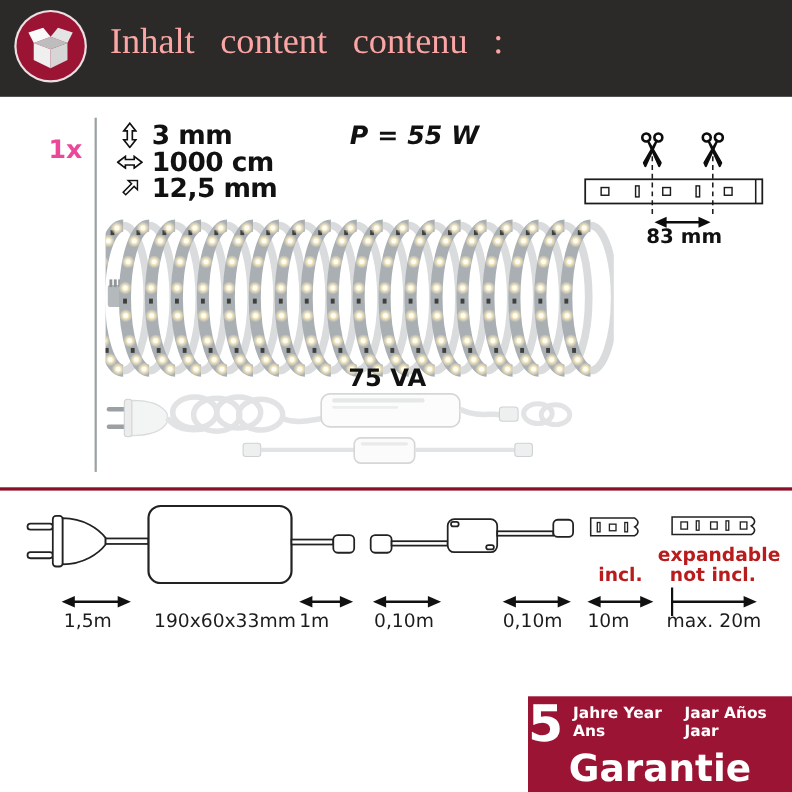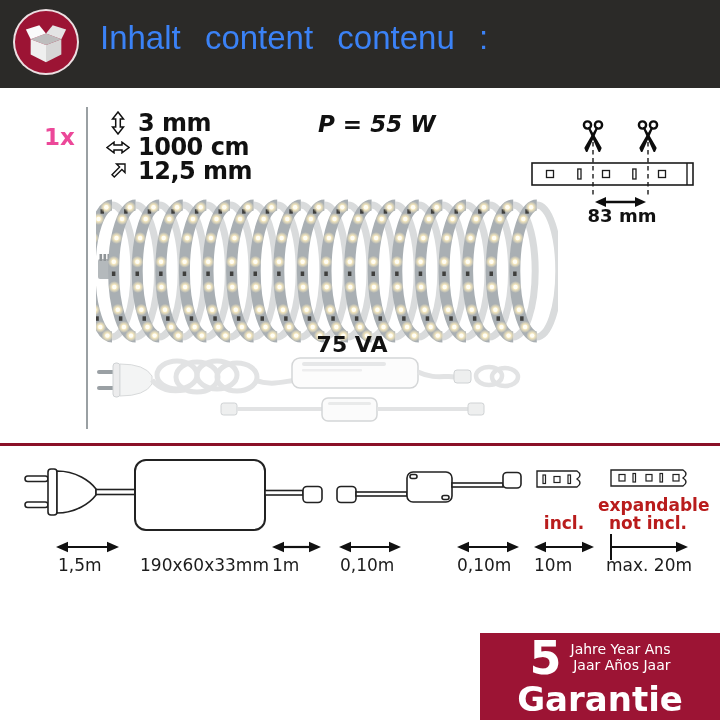--- a/index.html
+++ b/index.html
@@ -6,21 +6,21 @@
   body{width:720px;height:720px;position:relative;background:#fff;overflow:hidden;
        font-family:"DejaVu Sans",sans-serif;color:#111;}
   .abs{position:absolute;}
 
   
   .header{left:0;top:0;width:720px;height:88px;background:#2b2a28;display:flex;align-items:center;}
   .logo-circle{left:13px;top:9px;width:66px;height:66px;border-radius:50%;background:#9c1434;
                border:2px solid rgba(245,245,245,.9);box-sizing:border-box;
                display:flex;align-items:center;justify-content:center;}
   .header-title{left:100px;top:0;height:76px;display:flex;align-items:center;
-                font-family:Liberation Sans, sans-serif;font-size:33px;color:#3b82f6;word-spacing:15px;}
+                font-family:Liberation Serif, serif;font-size:33px;color:#fca5a5;word-spacing:15px;}
 
   
   .qty{left:44px;top:124px;font-size:23px;font-weight:bold;color:#ec4899;}
   .vdivider{left:86px;top:107px;width:2px;height:322px;background:#9aa0a3;}
   .specs{left:106px;top:111px;display:flex;flex-direction:column;gap:0;}
   .spec-row{display:flex;align-items:center;gap:8px;height:24px;}
   .spec-ico{width:24px;display:flex;justify-content:center;}
   .spec-val{font-size:24px;font-weight:bold;letter-spacing:-0.5px;}
   .power{left:318px;top:111px;font-size:23px;font-weight:bold;font-style:italic;}
   .va{left:302px;top:332px;width:100px;text-align:center;font-size:22px;font-weight:bold;}
@@ -29,21 +29,21 @@
   
   .red-divider{left:0;top:443px;width:720px;height:3px;background:#8a1028;}
   .dim-label{top:555px;text-align:left;font-size:17px;font-weight:500;color:#1c1c1c;}
   .note{font-size:17px;font-weight:700;color:#b91c1c;text-align:center;}
 
   
   .badge{left:480px;top:633px;width:240px;height:87px;background:#9c1434;color:#fff;
          display:flex;flex-direction:column;align-items:center;justify-content:center;}
   .badge-top{display:flex;align-items:center;gap:9px;}
   .badge-num{font-size:46px;font-weight:bold;line-height:38px;}
-  .badge-lines{display:flex;flex-direction:column;font-size:14px;font-weight:normal;line-height:15.5px;align-items:flex-end;}
+  .badge-lines{display:flex;flex-direction:row;font-size:14px;font-weight:bold;line-height:15.5px;align-items:flex-end;}
   .badge-word{font-size:34px;font-weight:bold;line-height:32px;margin-top:6px;}
 
   svg{display:block;}
 </style>
 </head>
 <body>
 
 <div class="abs header">
   <div class="abs header-title">Inhalt content contenu :</div>
 </div>

